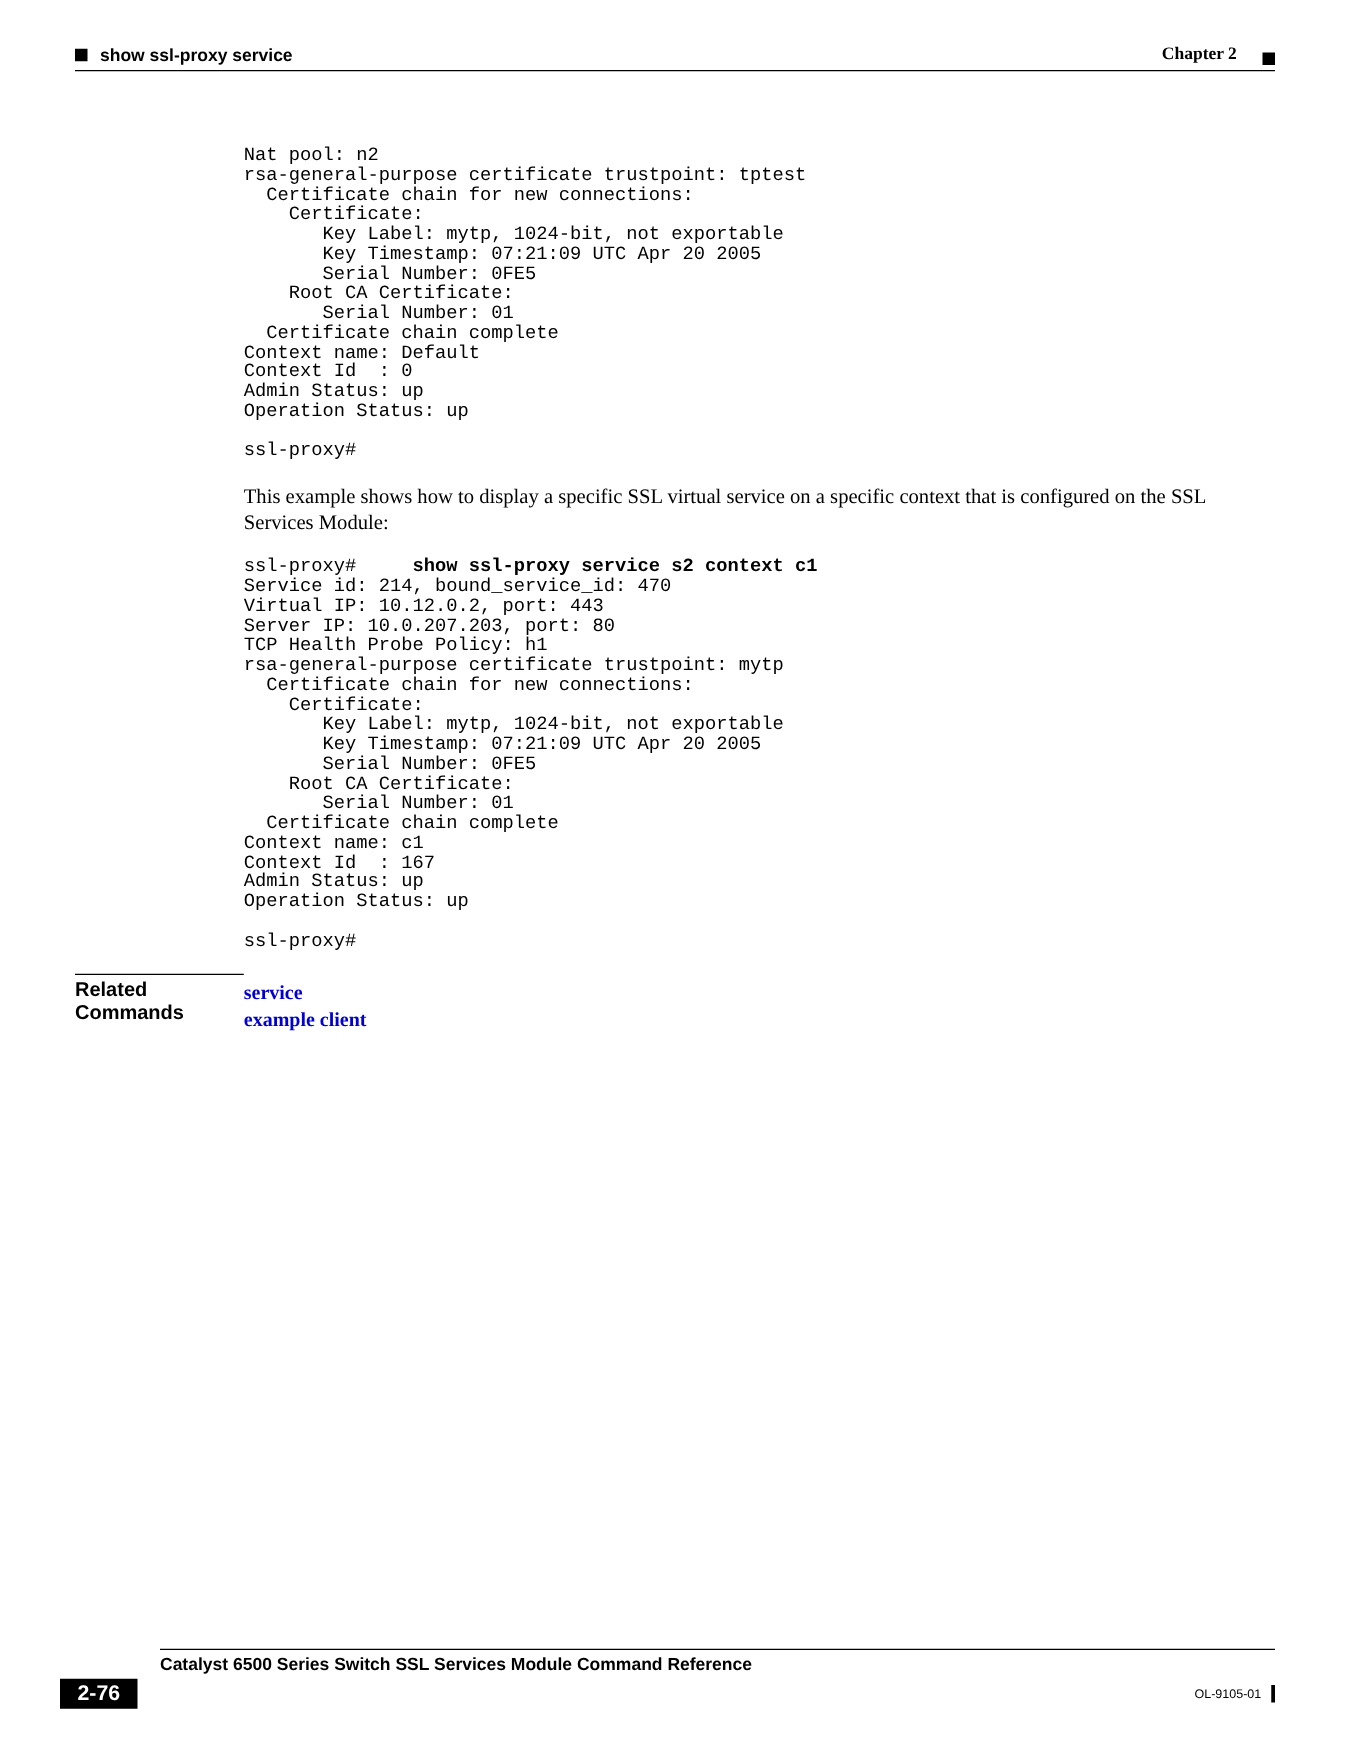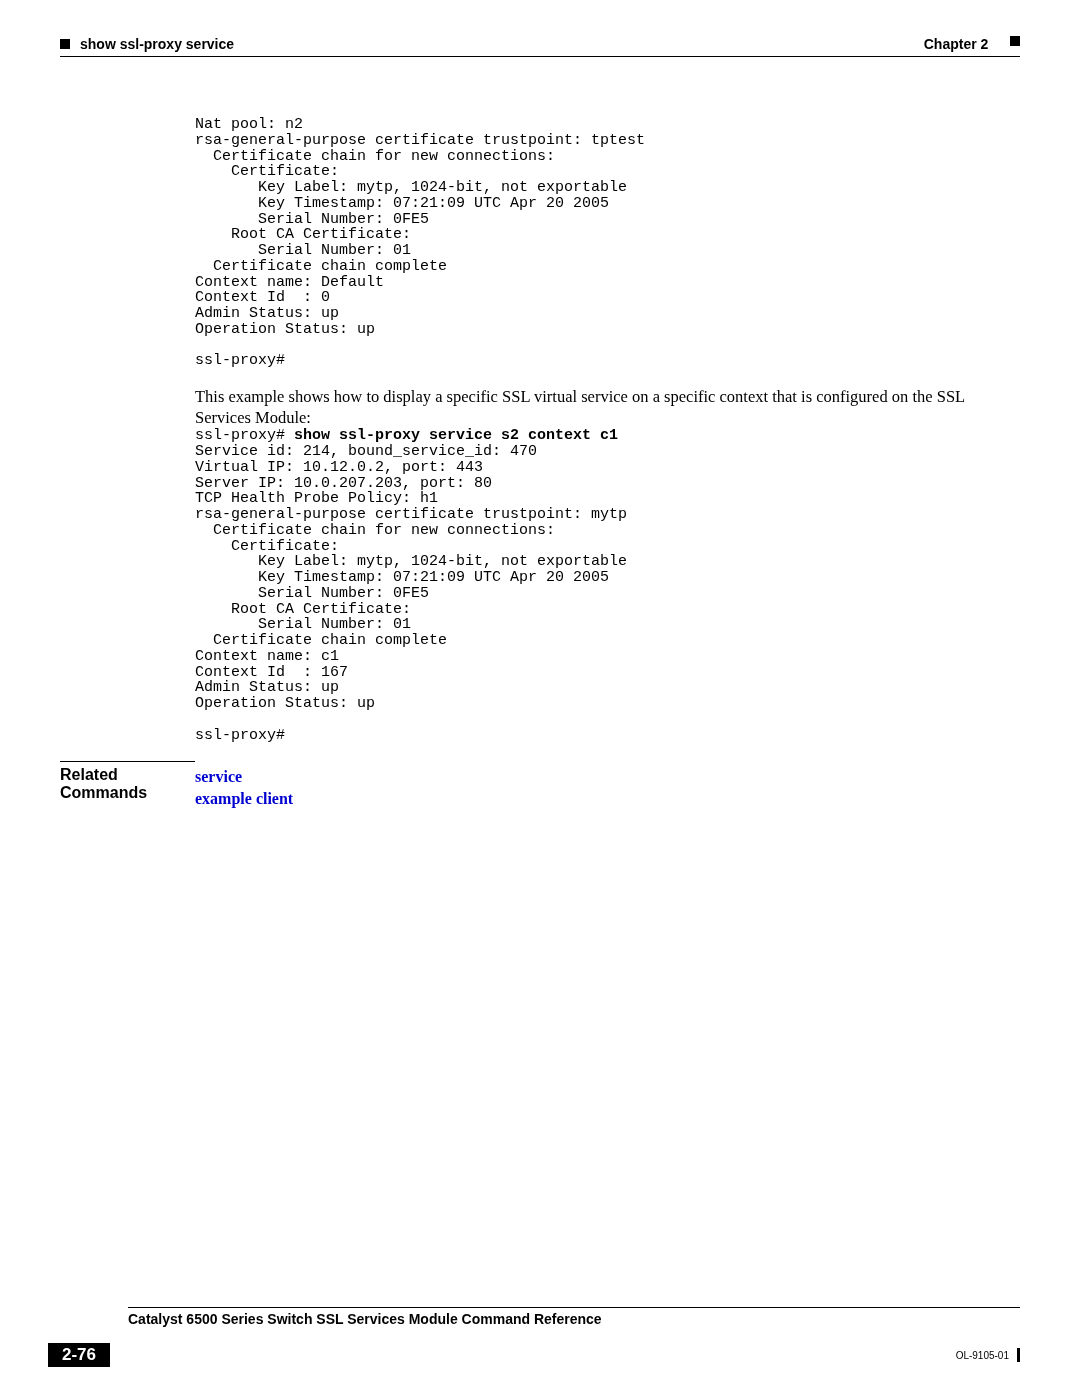--- a/index.html
+++ b/index.html
@@ -23,22 +23,22 @@
     }
     .header-left {
       display: flex;
       align-items: center;
       font-family: Arial, Helvetica, sans-serif;
       font-size: 14px;
       font-weight: bold;
     }
     .header-right {
       display: flex;
-      align-items: flex-start;
-      font-family: Liberation Sans, sans-serif;
+      align-items: flex-end;
+      font-family: Liberation Serif, serif;
       font-size: 14px;
       font-weight: bold;
     }
     .sq {
       width: 10px;
       height: 10px;
       background: #000;
       display: inline-block;
     }
     .header-left .sq { margin-right: 10px; }
@@ -51,25 +51,26 @@
       margin-top: 60px;
       margin-left: 135px;
     }
     pre.code {
       font-family: 'Courier New', Courier, monospace;
       font-size: 15px;
       line-height: 1.05;
       white-space: pre;
       margin: 0 0 18px 0;
     }
-    pre.code .bold { font-weight: bold; }
+    pre.code .bold { font-weight: bold; margin-left: 36px; }
     .body-text {
       font-family: Georgia, 'Times New Roman', serif;
       font-size: 16.5px;
       line-height: 1.25;
+      margin-bottom: 18px;
     }
     .related {
       display: flex;
       align-items: flex-start;
       margin-left: 0;
     }
     .related-label-wrap {
       width: 135px;
       flex: 0 0 135px;
       margin-left: -135px;
@@ -107,21 +108,21 @@
     .footer-title {
       font-family: Arial, Helvetica, sans-serif;
       font-weight: bold;
       font-size: 14px;
       margin-left: 80px;
       padding-top: 3px;
     }
     .page-num-row {
       display: flex;
       align-items: center;
-      margin-top: 16px;
+      margin-top: 4px;
       justify-content: space-between;
       gap: 12px;
     }
     .page-num-box {
       display: flex;
       align-items: center;
     }
     .page-num {
       background: #000;
       color: #fff;

